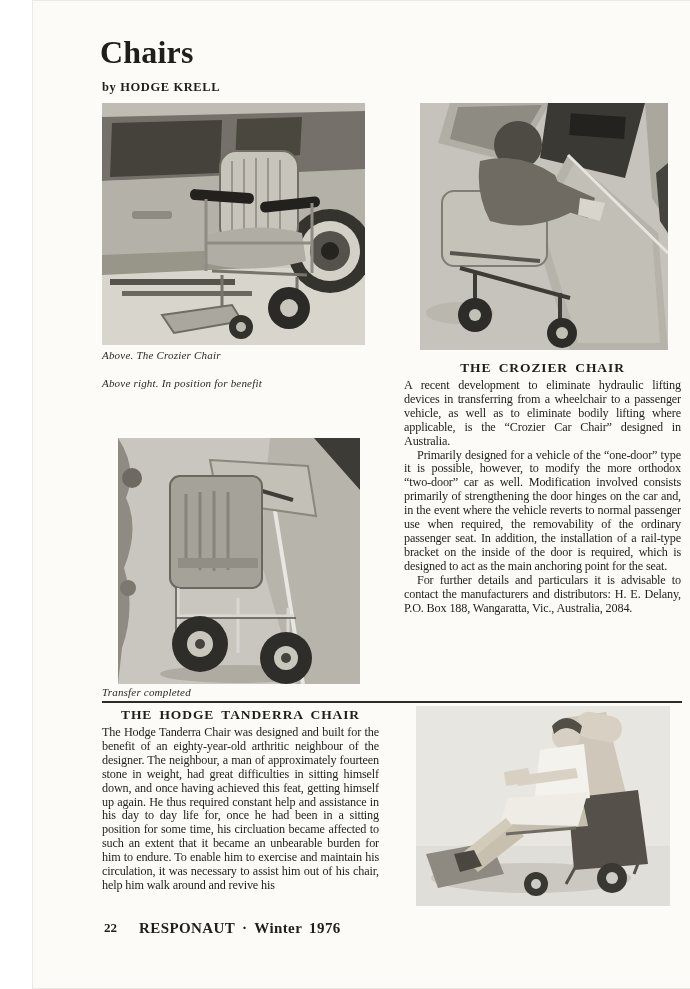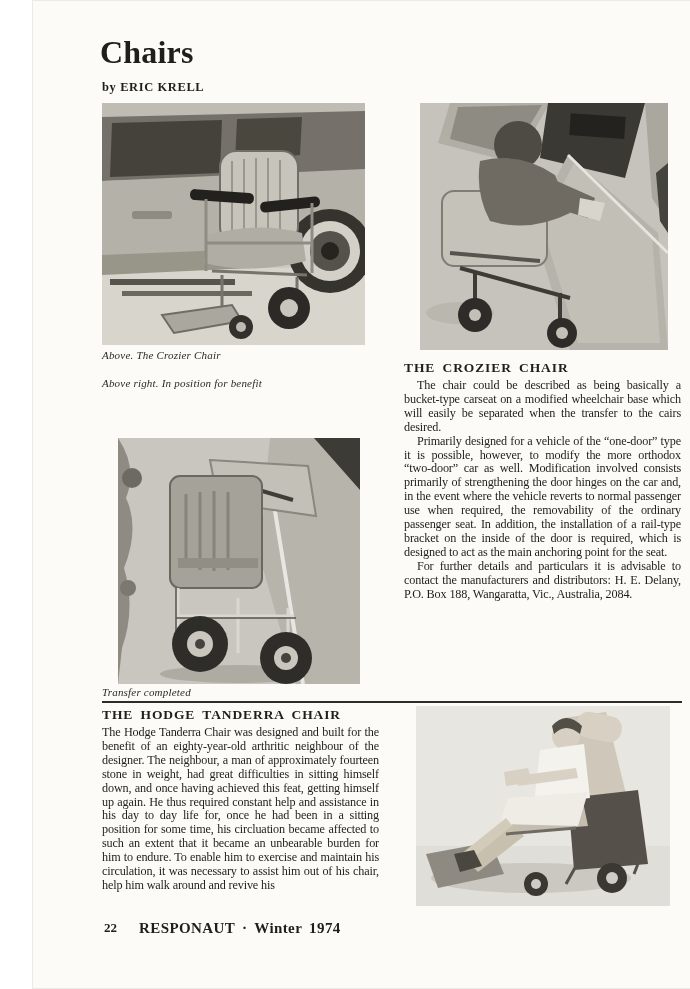--- a/index.html
+++ b/index.html
@@ -39,21 +39,21 @@
   }
   .cap1 { top: 349px; text-align: right; }
   .cap2 { top: 377px; }
   .cap3 { top: 686px; }
   section.article { position: absolute; width: 277px; overflow: hidden; }
   .crozier { left: 372px; top: 360px; height: 336px; }
   .hodge   { left: 70px;  top: 707px; height: 202px; }
   section.article h2 {
     margin: 0 0 3px 0;
     font-size: 13.5px; font-weight: 700;
-    letter-spacing: 0.9px; word-spacing: 3px;
+    letter-spacing: 0.9px; word-spacing: 3px; text-align: center;
   }
   section.article p {
     margin: 0;
     font-size: 12.2px; line-height: 13.9px;
     text-align: justify;
     letter-spacing: -0.15px;
   }
   section.article p.indent { text-indent: 13px; }
   .rule {
     position: absolute; left: 70px; top: 701px;
@@ -65,21 +65,21 @@
   }
   .footer .pagenum { font-size: 13px; font-weight: 700; }
   .footer .journal { font-size: 15px; font-weight: 700; margin-left: 22px; word-spacing: 3px; letter-spacing: 0.4px; }
 </style>
 </head>
 <body>
 
 <div class="page">
 
   <h1 class="title">Chairs</h1>
-  <div class="byline">by ERIC KRELL</div>
+  <div class="byline">by HODGE KRELL</div>
 
   <figure class="photo photo1">
     <svg viewBox="0 0 263 242" preserveAspectRatio="none">
       <rect width="263" height="242" fill="#cdcac3"></rect>
       <rect y="165" width="263" height="77" fill="#d8d5cd"></rect>
       <rect y="0" width="263" height="14" fill="#bfbcb4"></rect>
       <polygon points="0,14 263,8 263,70 0,78" fill="#75716a"></polygon>
       <polygon points="10,20 120,17 118,70 8,74" fill="#45423c"></polygon>
       <polygon points="135,16 200,14 198,52 133,60" fill="#4a473f"></polygon>
       <polygon points="0,78 263,66 263,150 0,160" fill="#b4b1a9"></polygon>
@@ -159,21 +159,21 @@
       <circle cx="168" cy="220" r="26" fill="#2f2d29"></circle>
         <circle cx="168" cy="220" r="12" fill="#c9c6be"></circle>
         <circle cx="168" cy="220" r="5" fill="#45433d"></circle>
     </svg>
   </figure>
 
   <div class="caption cap3">Transfer completed</div>
 
   <section class="article crozier">
     <h2>THE CROZIER CHAIR</h2>
-    <p class="indent">The chair could be described as being basically a bucket-type carseat on a modified wheelchair base which will easily be separated when the transfer to the cairs desired.</p>
+    <p>A recent development to eliminate hydraulic lifting devices in transferring from a wheelchair to a passenger vehicle, as well as to eliminate bodily lifting where applicable, is the “Crozier Car Chair” designed in Australia.</p>
     <p class="indent">Primarily designed for a vehicle of the “one-door” type it is possible, however, to modify the more orthodox “two-door” car as well. Modification involved consists primarily of strengthening the door hinges on the car and, in the event where the vehicle reverts to normal passenger use when required, the removability of the ordinary passenger seat. In addition, the installation of a rail-type bracket on the inside of the door is required, which is designed to act as the main anchoring point for the seat.</p>
     <p class="indent">For further details and particulars it is advisable to contact the manufacturers and distributors: H. E. Delany, P.O. Box 188, Wangaratta, Vic., Australia, 2084.</p>
   </section>
 
   <div class="rule"></div>
 
   <section class="article hodge">
     <h2>THE HODGE TANDERRA CHAIR</h2>
     <p>The Hodge Tanderra Chair was designed and built for the benefit of an eighty-year-old arthritic neighbour of the designer. The neighbour, a man of approximately fourteen stone in weight, had great difficulties in sitting himself down, and once having achieved this feat, getting himself up again. He thus required constant help and assistance in his day to day life for, once he had been in a sitting position for some time, his circluation became affected to such an extent that it became an unbearable burden for him to endure. To enable him to exercise and maintain his circulation, it was necessary to assist him out of his chair, help him walk around and revive his</p>
   </section>
@@ -201,16 +201,16 @@
       <path d="M160,160 L150,178 M225,150 L218,168" stroke="#55524b" stroke-width="3"></path>
       <circle cx="196" cy="172" r="15" fill="#3a3833"></circle>
         <circle cx="196" cy="172" r="6" fill="#cfccc5"></circle>
       <circle cx="120" cy="178" r="12" fill="#3a3833"></circle>
         <circle cx="120" cy="178" r="5" fill="#cfccc5"></circle>
     </svg>
   </figure>
 
   <footer class="footer">
     <span class="pagenum">22</span>
-    <span class="journal">RESPONAUT · Winter 1974</span>
+    <span class="journal">RESPONAUT · Winter 1976</span>
   </footer>
 
 </div>
 
 </body></html>

